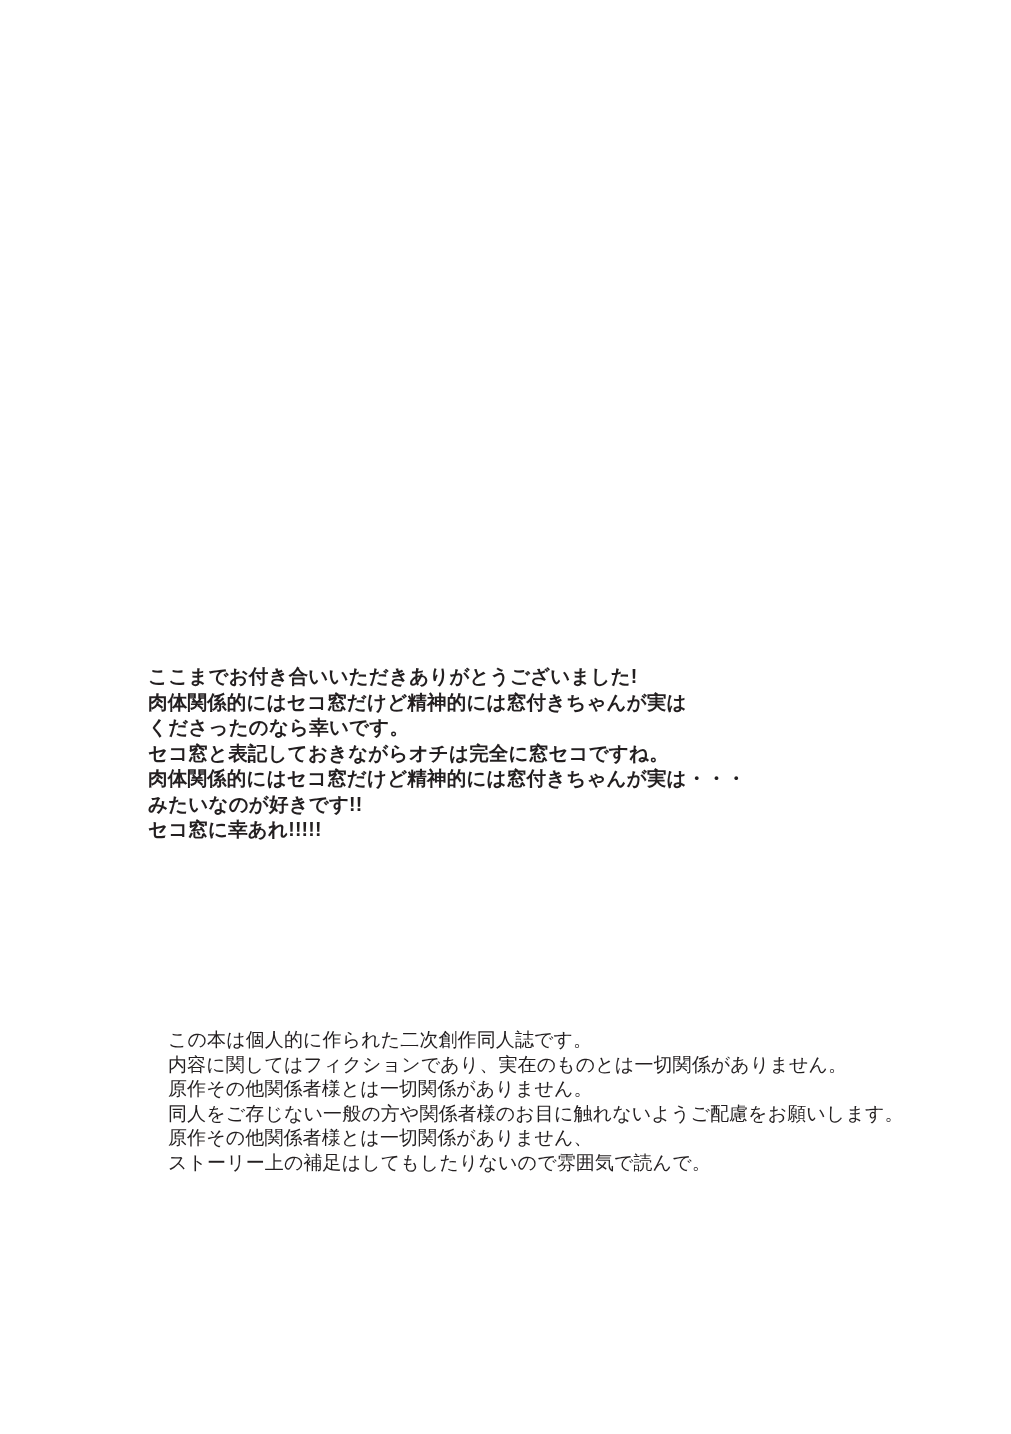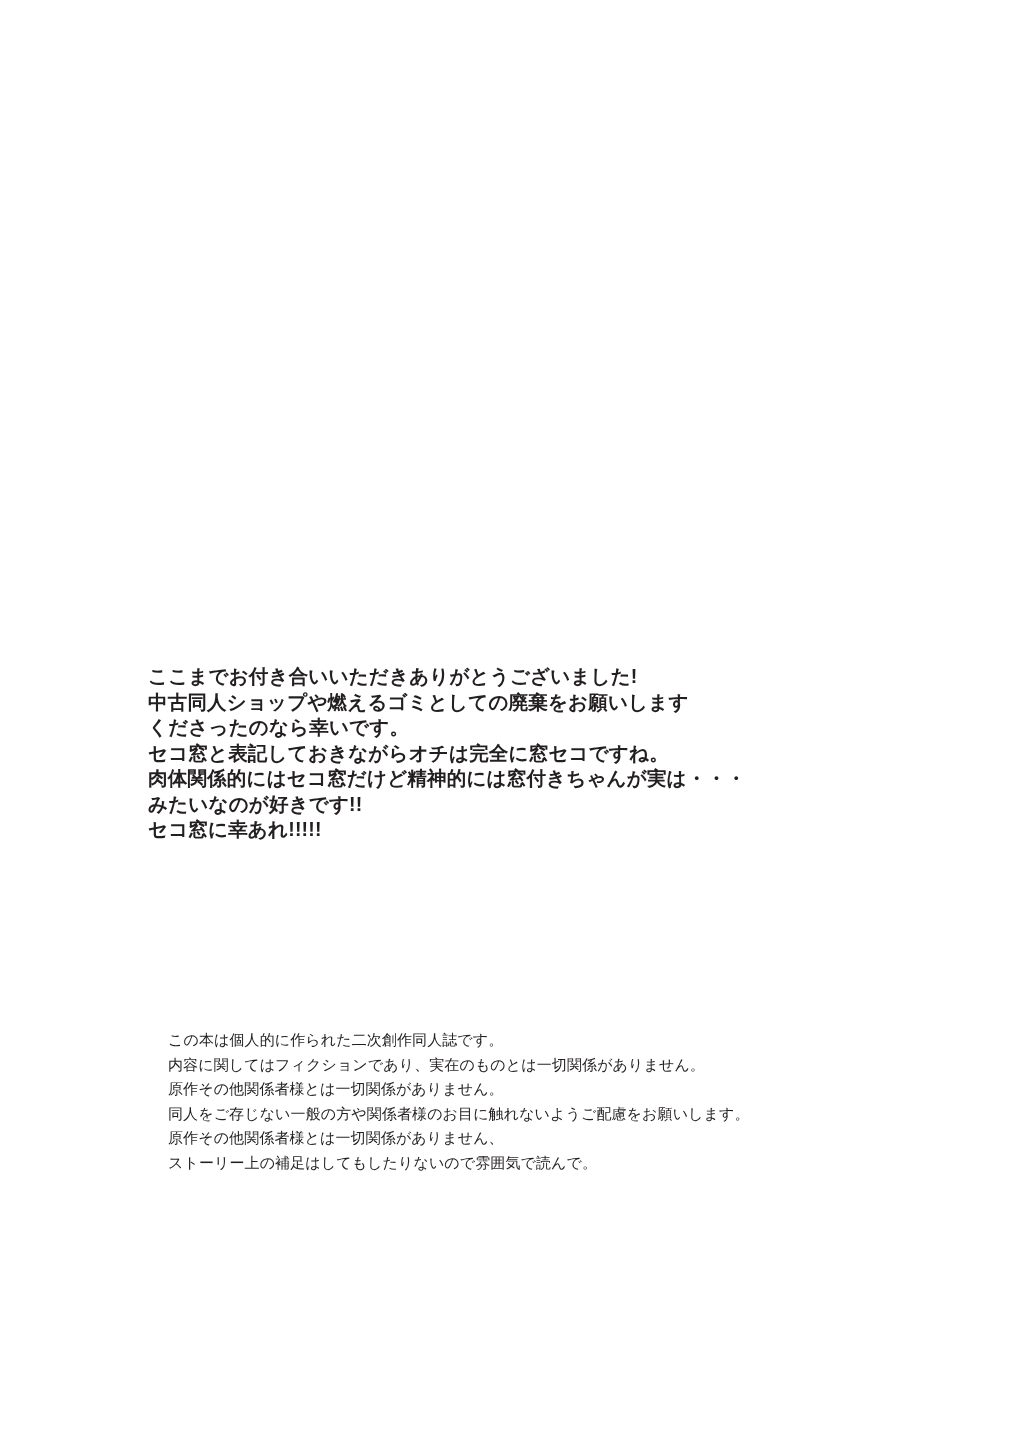--- a/index.html
+++ b/index.html
@@ -54,36 +54,36 @@
   }
 
   
   .disclaimer {
     position: absolute;
     left: 168px;
     top: 1028px;
     width: 760px;
   }
   .disclaimer .line {
-    font-size: 15px;
+    font-size: 19px;
     line-height: 24.5px;
     font-weight: 400;
     letter-spacing: 0.1px;
     white-space: pre;
     color: #231f20;
   }
 </style>
 </head>
 <body>
 
 <div class="page">
 
   <div class="afterword">
     <div class="line">ここまでお付き合いいただきありがとうございました!</div>
-    <div class="line">中古同人ショップや燃えるゴミとしての廃棄をお願いします</div>
+    <div class="line">肉体関係的にはセコ窓だけど精神的には窓付きちゃんが実は</div>
     <div class="line">くださったのなら幸いです。</div>
     <div class="line">セコ窓と表記しておきながらオチは完全に窓セコですね。</div>
     <div class="line">肉体関係的にはセコ窓だけど精神的には窓付きちゃんが実は・・・</div>
     <div class="line">みたいなのが好きです!!</div>
     <div class="line">セコ窓に幸あれ!!!!!</div>
   </div>
 
 
   <div class="disclaimer">
     <div class="line">この本は個人的に作られた二次創作同人誌です。</div>

